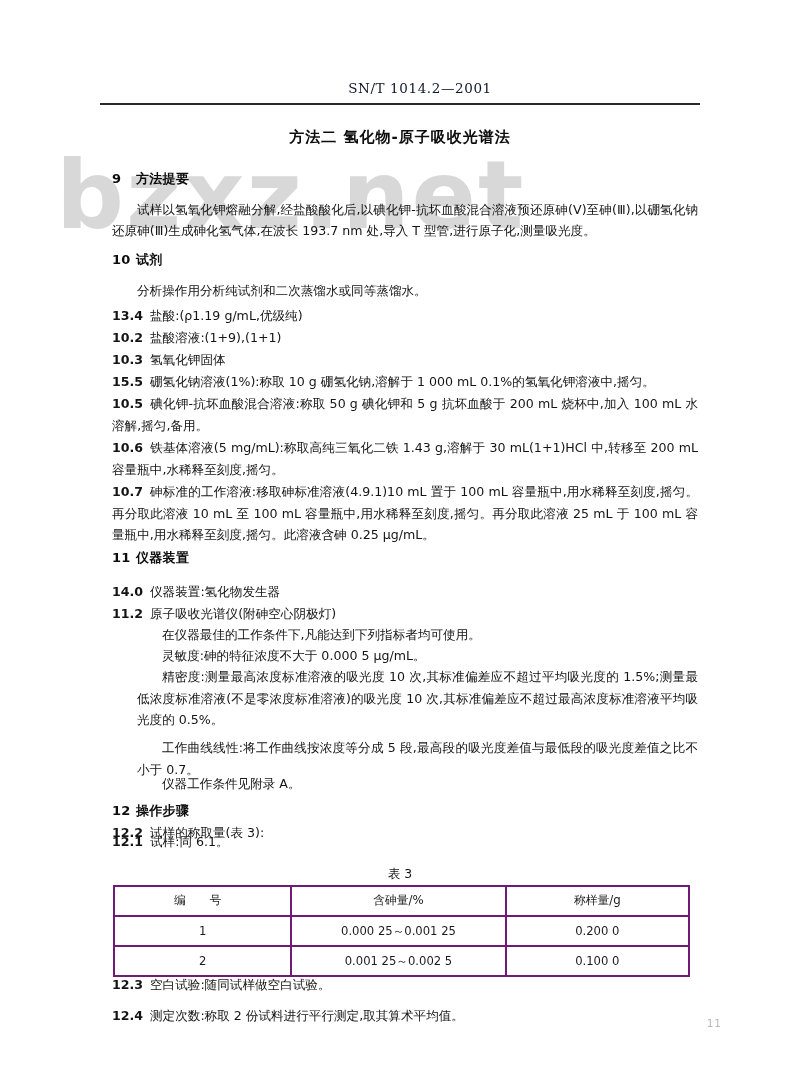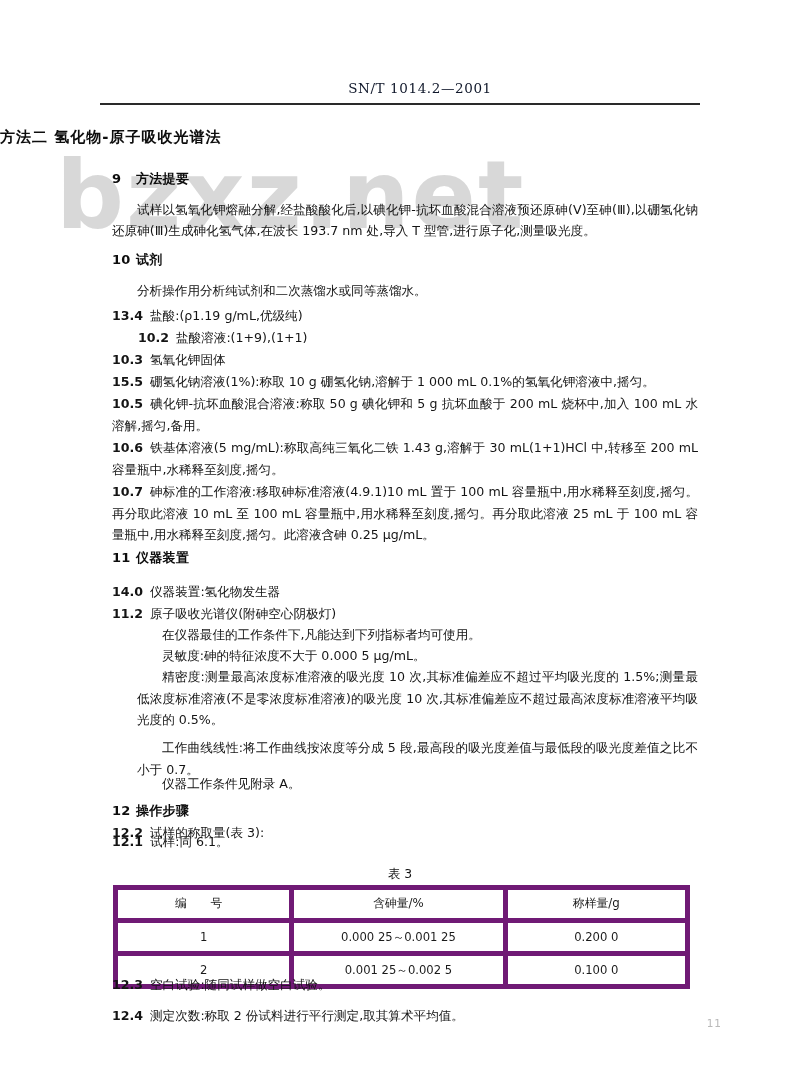--- a/index.html
+++ b/index.html
@@ -63,20 +63,21 @@
     height: 1.6px;
     background: #2a2a2a;
   }
 
   
   .method-title {
     position: absolute;
     top: 128px;
     left: 0;
     width: 800px;
+    text-align: center;
     font-size: 15px;
     font-weight: bold;
     letter-spacing: 1px;
     color: #0d0d0d;
   }
 
   
   .block {
     position: absolute;
     left: 112px;
@@ -135,21 +136,21 @@
   }
   table.data {
     position: absolute;
     top: 885px;
     left: 113px;
     width: 577px;
     border-collapse: collapse;
     font-size: 11.6px;
   }
   table.data th, table.data td {
-    border: 5px solid #701a75;
+    border: 2px solid #701a75;
     text-align: center;
     padding: 5px 2px;
     font-weight: normal;
     color: #1a1a1a;
     height: 18px;
     margin-top: 16px;
   }
   table.data th { font-size: 11.8px; }
   table.data col.c1 { width: 178px; }
   table.data col.c2 { width: 215px; }
@@ -186,21 +187,21 @@
     <div class="block para-indent" style="top:199px;">试样以氢氧化钾熔融分解,经盐酸酸化后,以碘化钾-抗坏血酸混合溶液预还原砷(Ⅴ)至砷(Ⅲ),以硼氢化钠还原砷(Ⅲ)生成砷化氢气体,在波长 193.7 nm 处,导入 T 型管,进行原子化,测量吸光度。</div>
 
     <div class="sec-head" style="top:251px;">
       <span class="num">10</span><span>试剂</span>
     </div>
     <div class="block para-indent" style="top:280px;">分析操作用分析纯试剂和二次蒸馏水或同等蒸馏水。</div>
 
     <div class="numbered" style="top:305px;">
       <span class="lbl">13.4</span><span>盐酸:(ρ1.19 g/mL,优级纯)</span>
     </div>
-    <div class="numbered" style="top:327px;margin-left:26px;">
+    <div class="numbered" style="top:327px;">
       <span class="lbl">10.2</span><span>盐酸溶液:(1+9),(1+1)</span>
     </div>
     <div class="numbered" style="top:349px;">
       <span class="lbl">10.3</span><span>氢氧化钾固体</span>
     </div>
     <div class="numbered" style="top:371px;">
       <span class="lbl">15.5</span><span>硼氢化钠溶液(1%):称取 10 g 硼氢化钠,溶解于 1 000 mL 0.1%的氢氧化钾溶液中,摇匀。</span>
     </div>
     <div class="numbered" style="top:393px;">
       <span class="lbl">10.5</span><span>碘化钾-抗坏血酸混合溶液:称取 50 g 碘化钾和 5 g 抗坏血酸于 200 mL 烧杯中,加入 100 mL 水溶解,摇匀,备用。</span>

